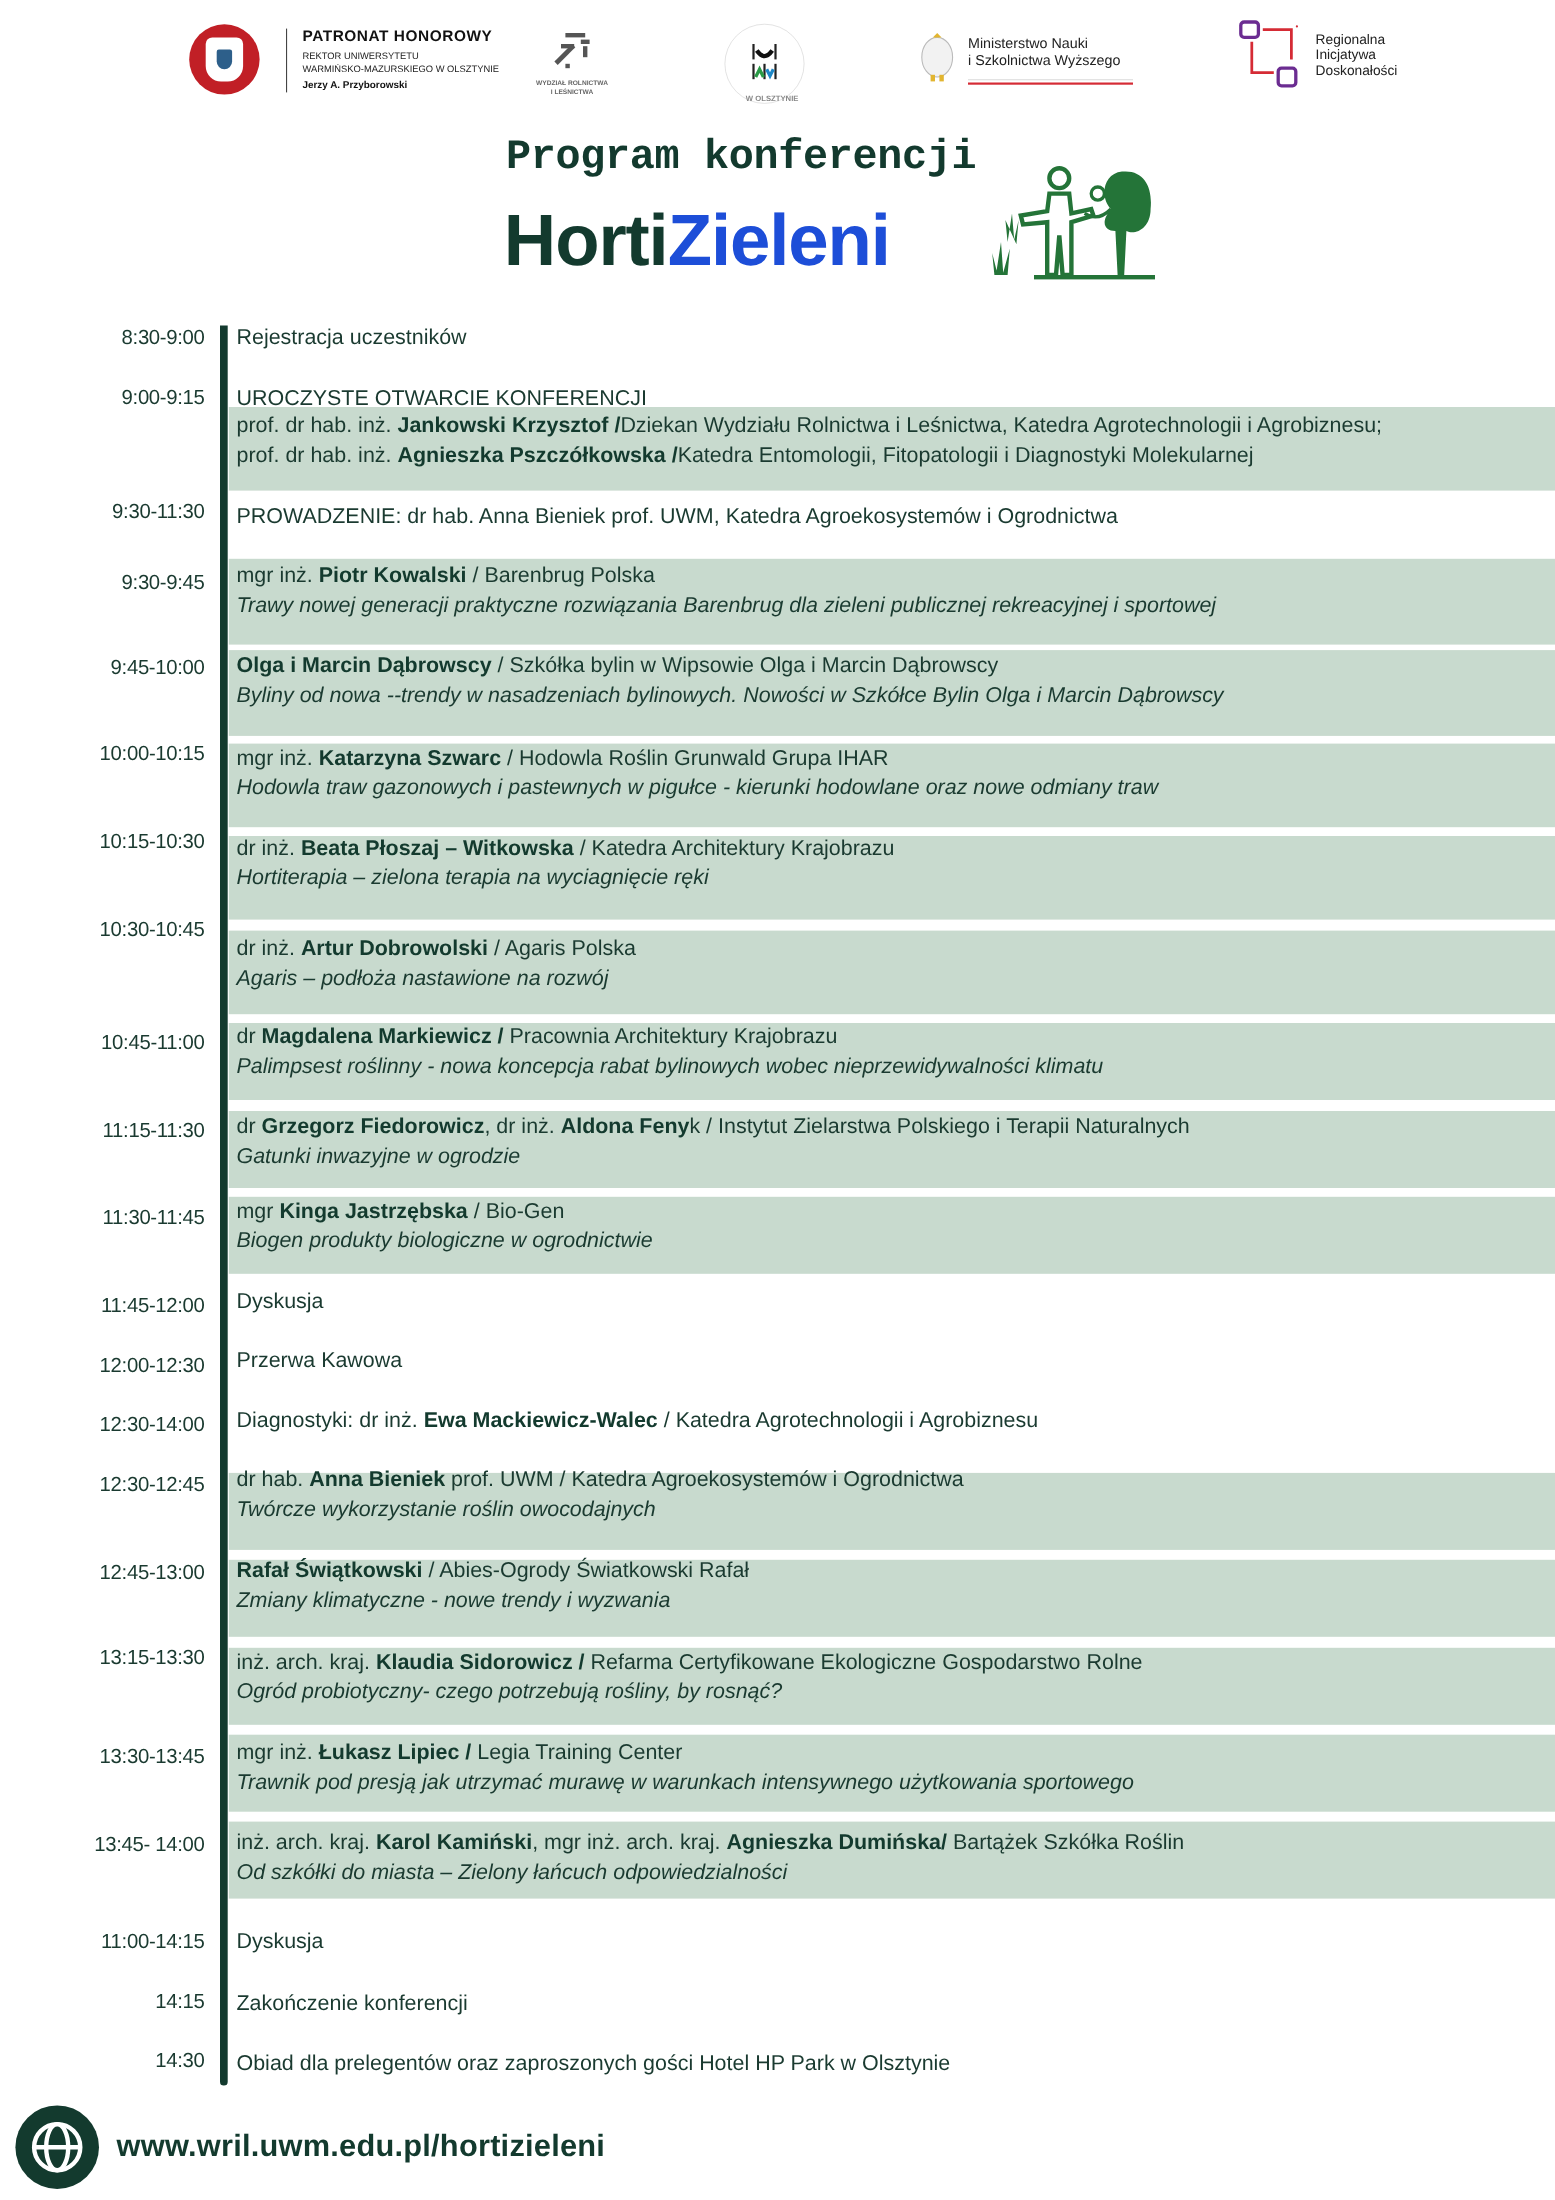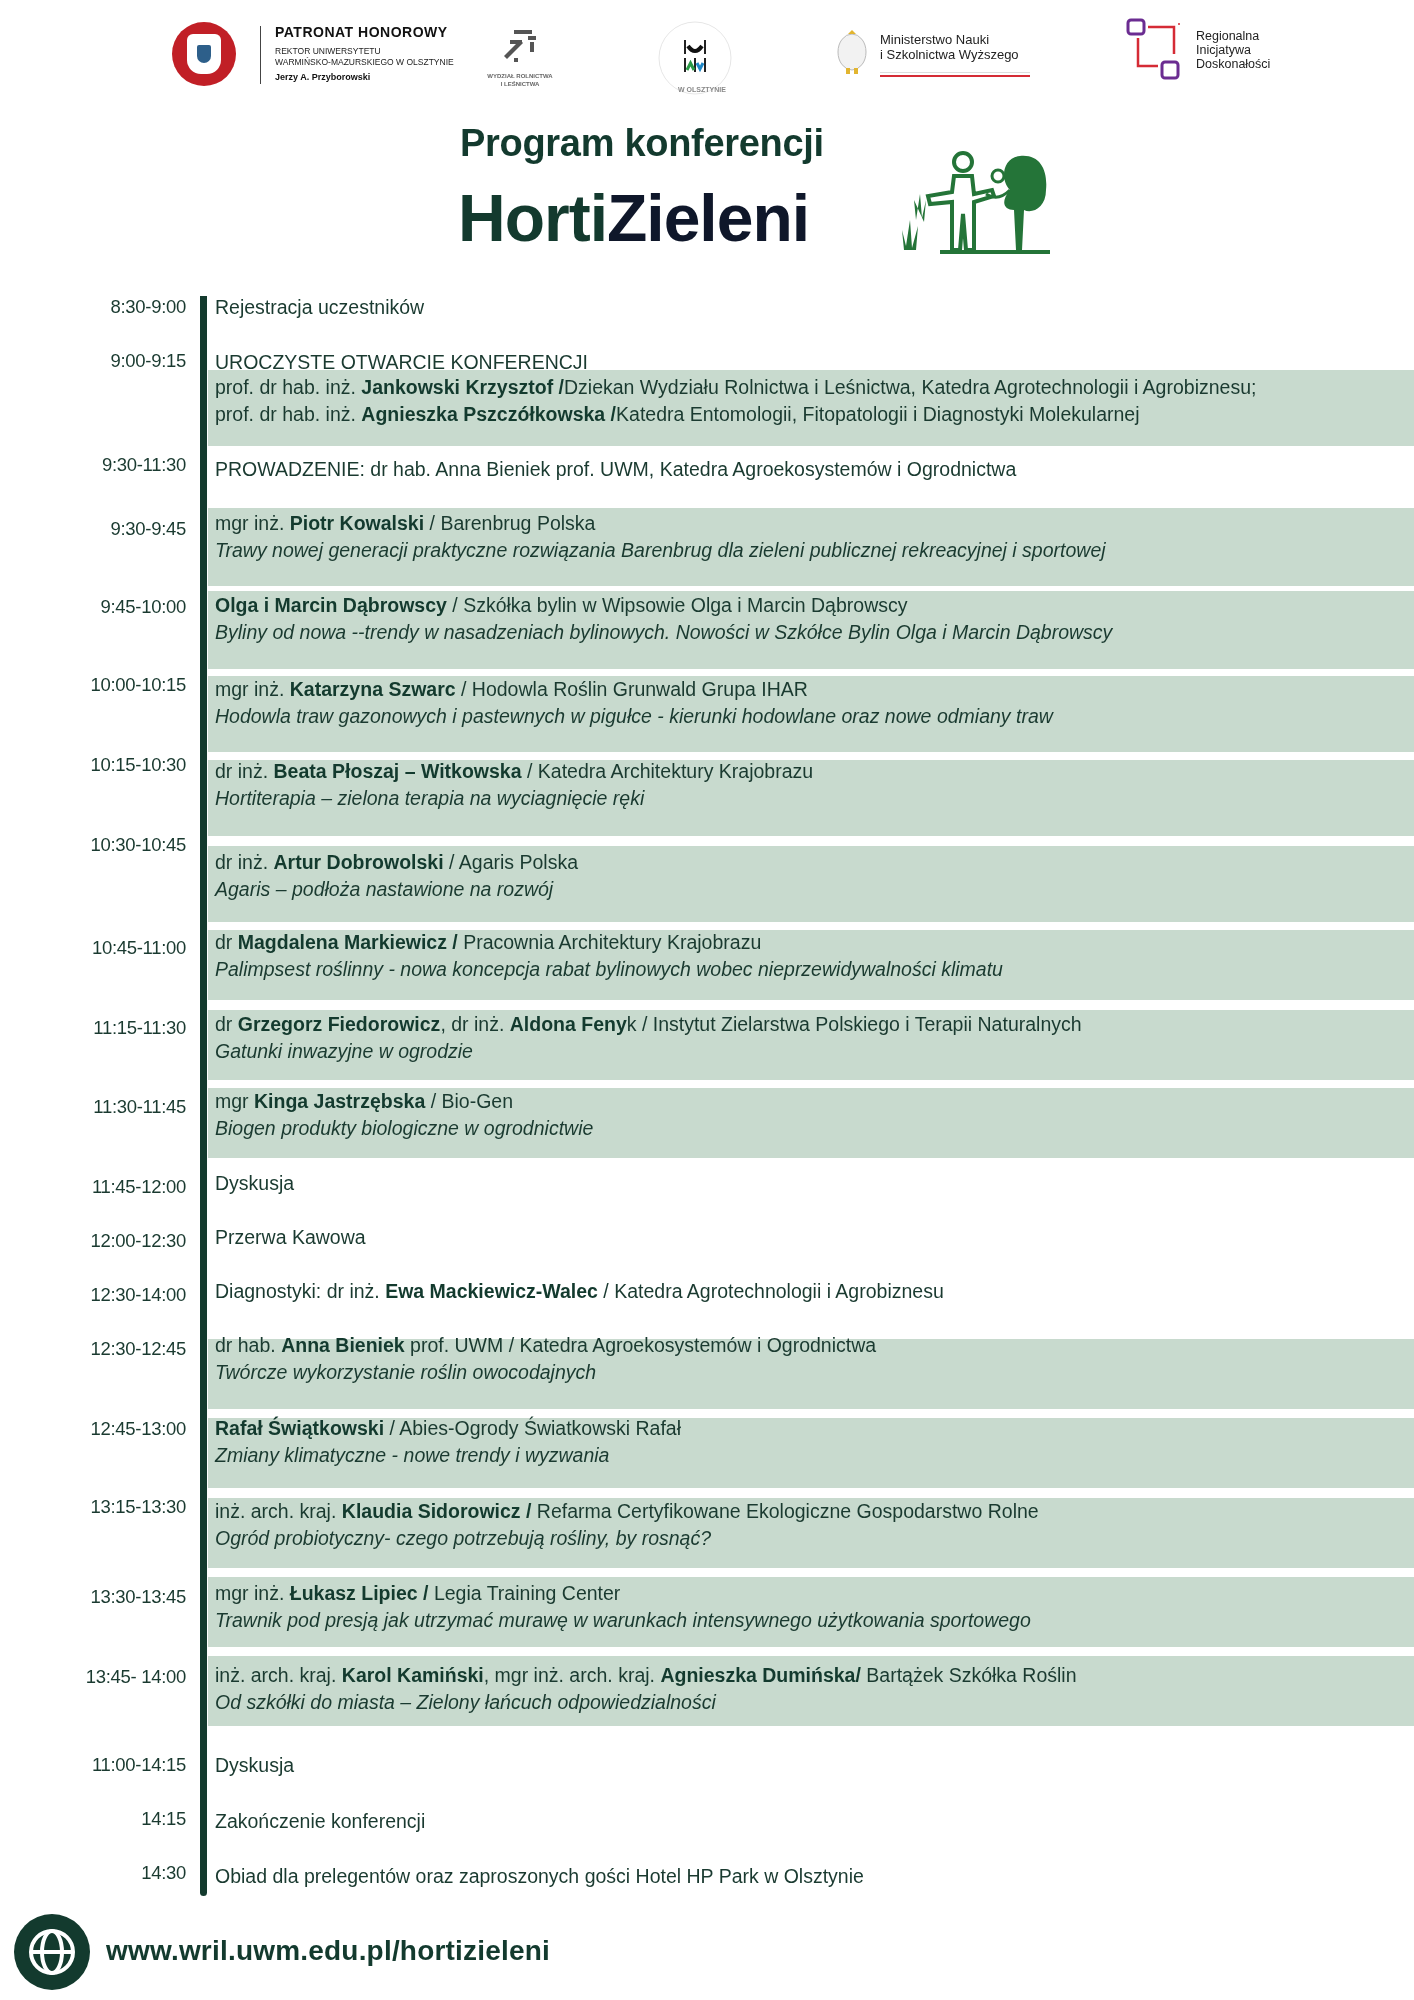--- a/index.html
+++ b/index.html
@@ -24,23 +24,23 @@
   .logo-uwm-round { left:652px; top:18px; width:86px; height:78px; }
   .logo-uwm-round .ring-text { font-size:7px; fill:#888; font-weight:bold; }
   .ministry-text { left:880px; top:32px; font-size:13px; color:#222; line-height:15px; }
   .ministry-bar1 { left:880px; top:72px; width:150px; height:1px; background:#ddd; }
   .ministry-bar2 { left:880px; top:75px; width:150px; height:2px; background:#d52b35; }
 
   .logo-rid { left:1126px; top:18px; width:60px; height:62px; }
   .rid-text { left:1196px; top:29px; font-size:12.5px; color:#222; line-height:14px; }
 
   
-  .title-program { left:460px; top:122px; font-size:38px; font-weight:bold; color:#133a2e; letter-spacing:-0.3px; }
+  .title-program { left:460px; top:122px; font-size:38px; font-weight:bold; color:#133a2e; letter-spacing:-0.3px;font-family:Liberation Mono, monospace; }
   .title-horti { left:458px; top:180px; font-size:66px; font-weight:bold; color:#133a2e; letter-spacing:-1px; }
-  .title-horti .accent { color:#0f172a;margin-top:42px; }
+  .title-horti .accent { color:#1d4ed8;margin-top:42px; }
   .hero-icon { left:900px; top:150px; width:150px; height:106px; }
 
   
   .timeline-bar { left:200px; top:296px; width:7px; height:1600px; background:#133a2e; border-radius:0 0 4px 4px; }
   .time { width:124px; left:62px; text-align:right; font-size:18.5px; font-weight:normal; color:#1a3a30; letter-spacing:-0.3px; }
   .block { left:208px; width:1206px; background:#c8dace; }
   .txt { left:215px; font-size:19.5px; color:#1a3a30; white-space:nowrap; }
   .txt b { font-weight:bold; color:#133a2e; }
   .txt.it { font-style:italic; }
 

